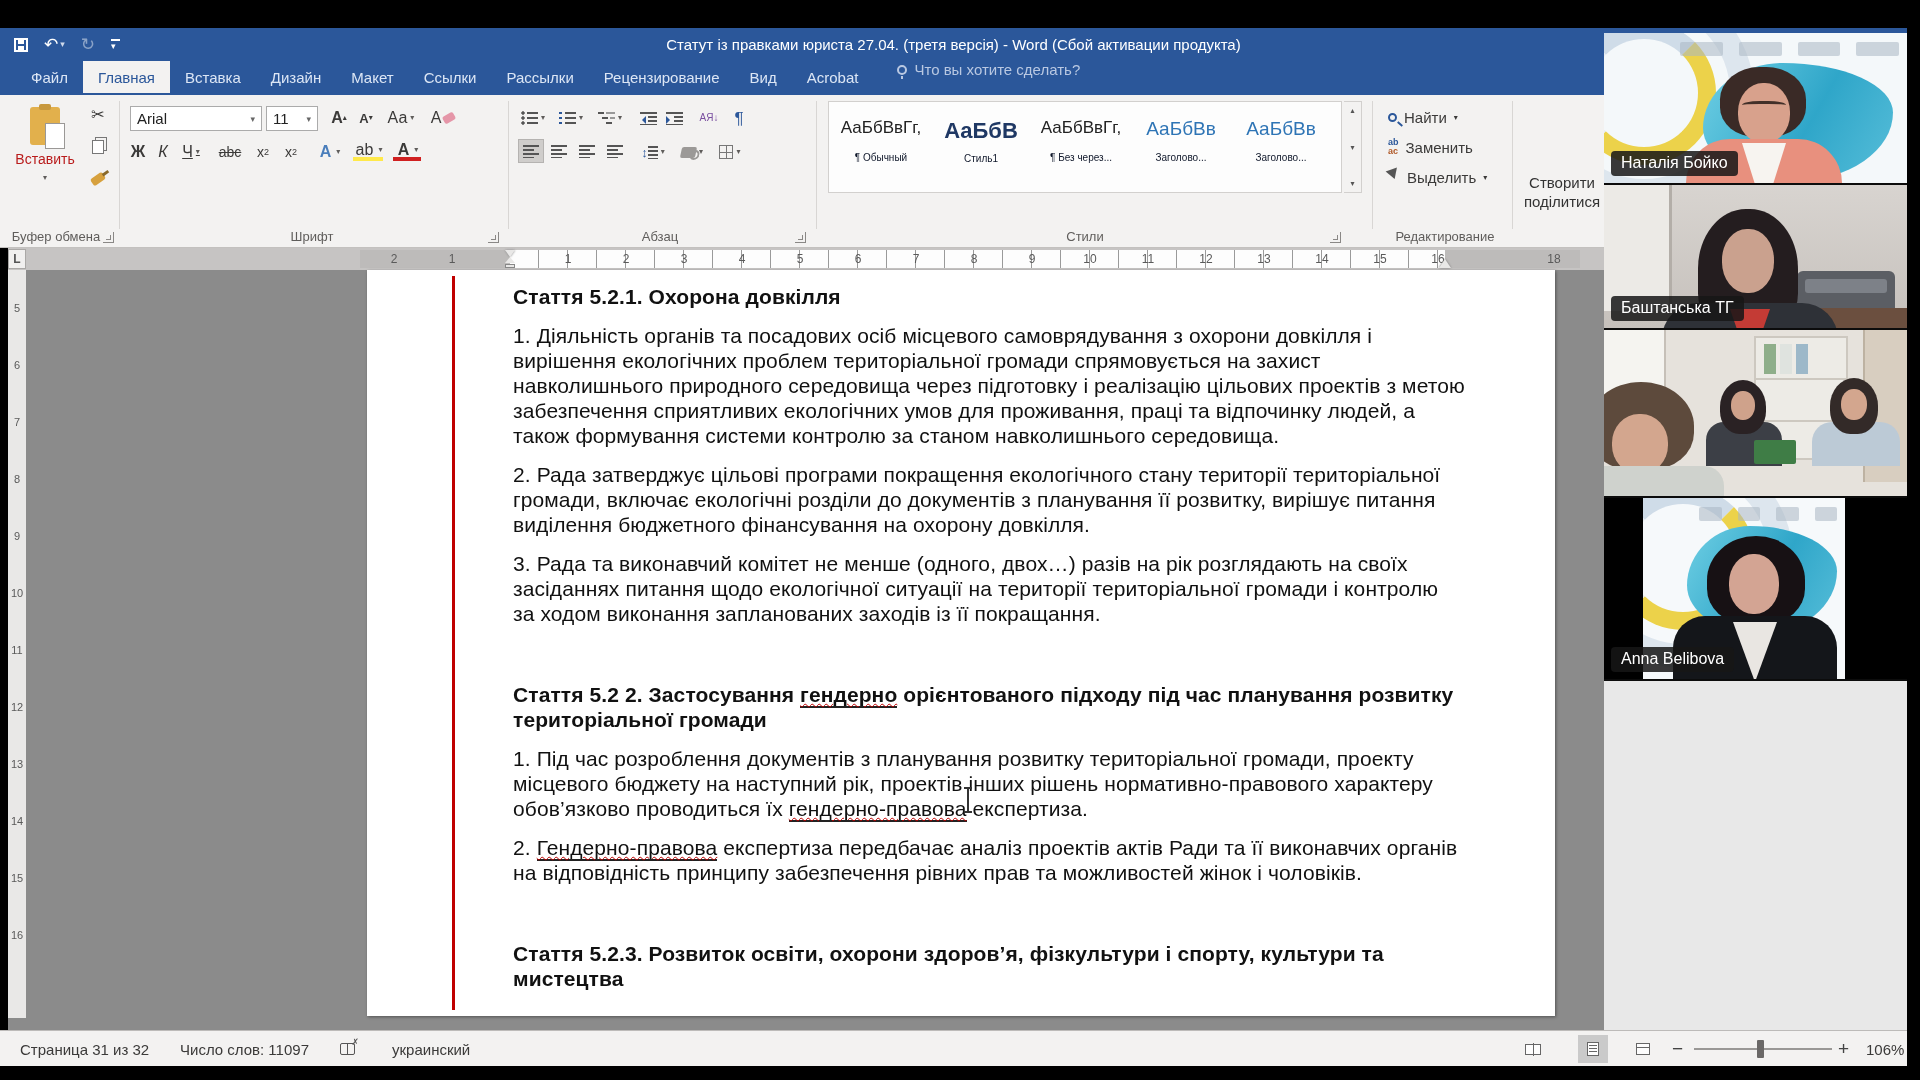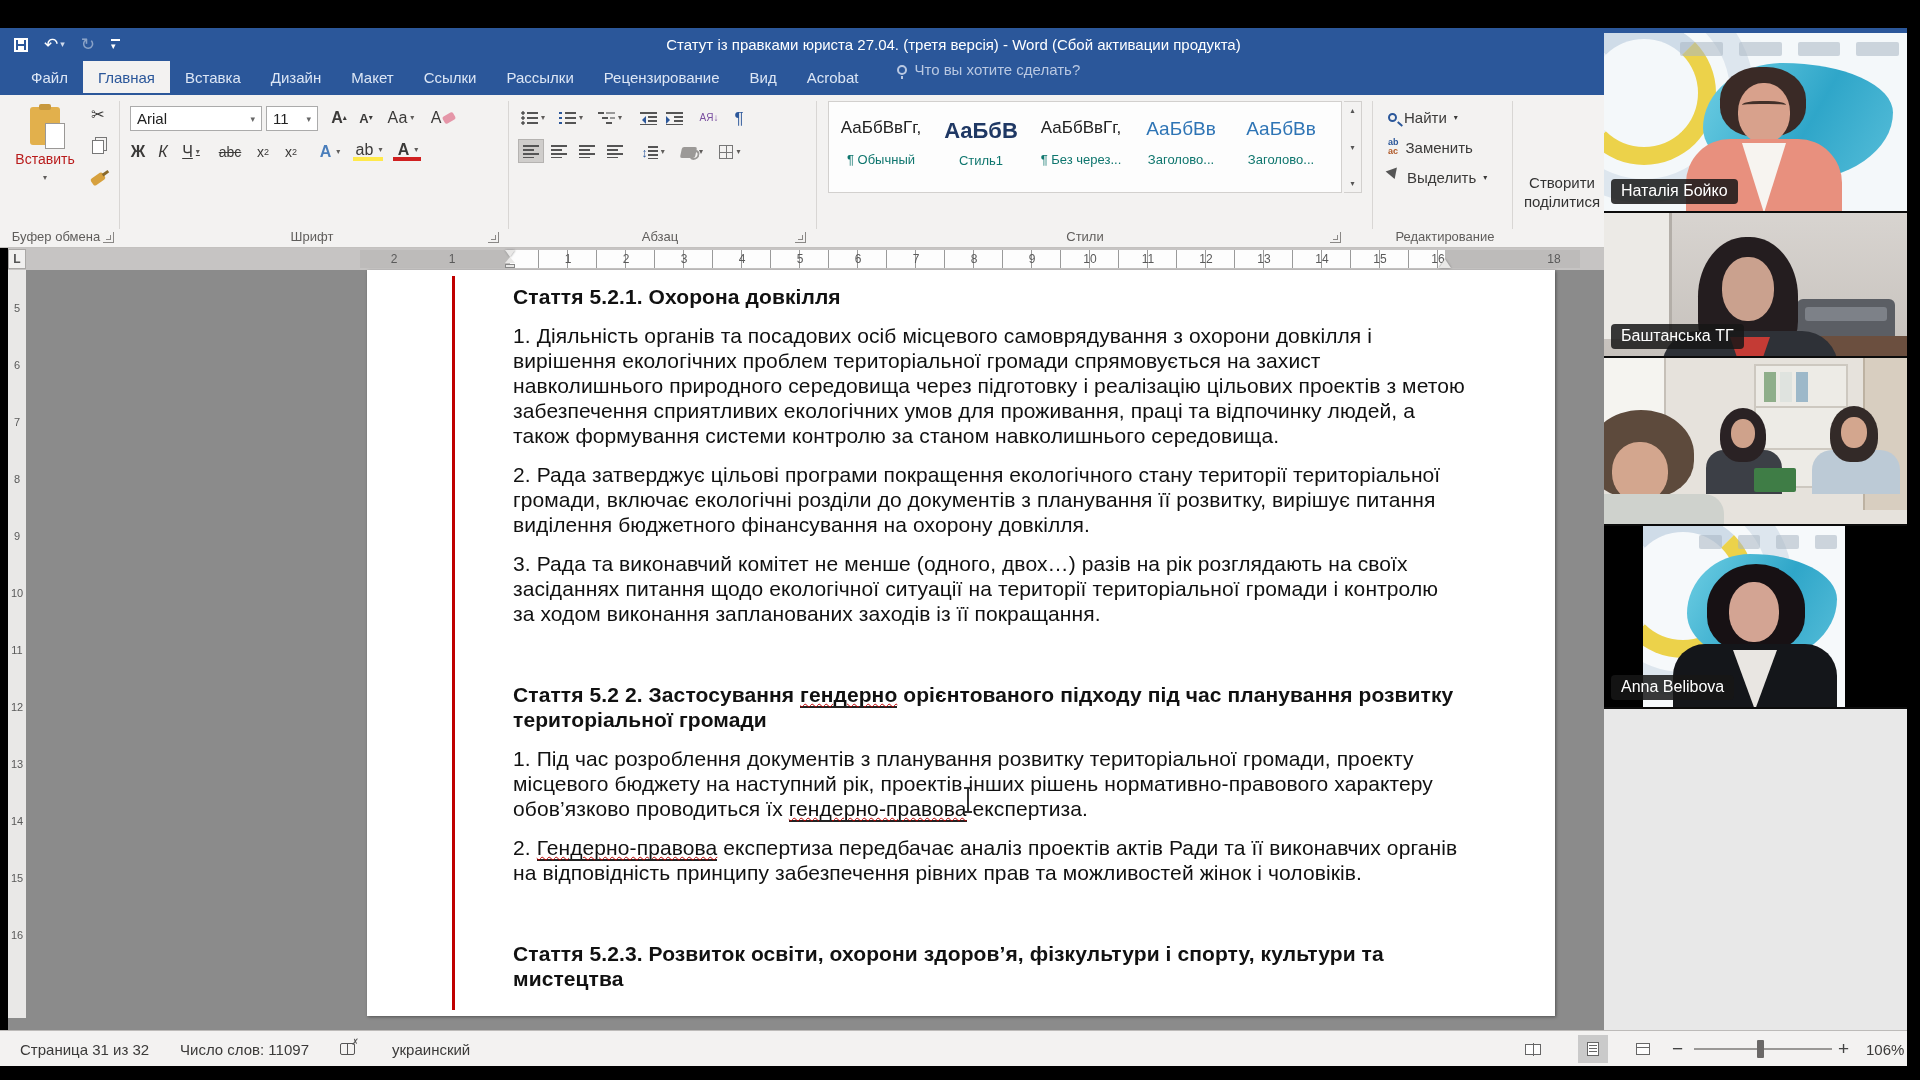--- a/index.html
+++ b/index.html
@@ -96,21 +96,21 @@
   .ic-bucket{width:15px;height:11px;background:#9b9997;transform:skewX(-12deg);border-radius:2px;position:relative}
   .ic-bucket::after{content:'';position:absolute;right:-4px;top:3px;width:6px;height:6px;border:2px solid #9b9997;border-radius:50%;border-left-color:transparent}
   .ic-borders{width:14px;height:14px;border:1px solid #777;background:
     linear-gradient(#777,#777) center/100% 1px no-repeat,
     linear-gradient(#777,#777) center/1px 100% no-repeat}
 
   
   .gallery{position:absolute;left:828px;top:6px;width:514px;height:92px;background:#fdfdfd;border:1px solid #d2d0ce}
   .styleitem{position:absolute;top:4px;width:96px;height:82px;text-align:center;cursor:default}
   .stylepreview{font-size:17px;color:#222;margin-top:12px;white-space:nowrap;overflow:hidden}
-  .stylename{font-size:13px;color:#0f766e;margin-top:14px;white-space:nowrap;overflow:hidden}
+  .stylename{font-size:10px;color:#0f172a;margin-top:14px;white-space:nowrap;overflow:hidden}
   .sp-big{font-size:22px;font-weight:bold;color:#1f3864}
   .sp-blue{color:#2e74b5;font-size:19px}
   .grail{position:absolute;left:1344px;top:6px;width:18px;height:92px;border:1px solid #d2d0ce;border-left:none;background:#f3f2f1;display:flex;flex-direction:column;align-items:center;justify-content:space-between;padding:4px 0;font-size:8px;color:#555}
   .grail .morebar{width:10px;height:2px;background:#555;margin-bottom:1px}
 
   
   .editrow{position:absolute;left:1388px;height:24px;display:flex;align-items:center;gap:7px;font-size:15px;color:#3b3a39}
   .mag{width:9px;height:9px;border:2px solid #2b579a;border-radius:50%;position:relative}
   .mag::after{content:'';position:absolute;left:7px;top:8px;width:6px;height:2px;background:#2b579a;transform:rotate(40deg)}
   .replico{font-size:9px;line-height:1;color:#2b579a;display:flex;flex-direction:column}
@@ -160,21 +160,21 @@
   .i-web{width:14px;height:12px;background:#fdfdfd;border:1px solid #666;position:relative}
   .i-web::after{content:'';position:absolute;left:0;top:3px;width:100%;height:1px;background:#666}
   .zoomtrack{position:absolute;left:1694px;top:17px;width:138px;height:2px;background:#9a9896}
   .zoomhandle{position:absolute;left:1757px;top:9px;width:7px;height:18px;background:#6a6867;border-radius:1px}
   .zsign{position:absolute;top:0;height:36px;display:flex;align-items:center;font-size:19px;color:#444}
 
   
   .videopanel{position:absolute;left:1604px;top:33px;width:303px;height:997px;background:#e8e8e8}
   .tile{position:relative;width:303px;overflow:hidden;border-bottom:2px solid #0c0c0c}
   .vlabel{position:absolute;left:7px;bottom:7px;background:rgba(22,22,22,.85);color:#fff;font-size:16px;padding:3px 10px 4px;border-radius:4px;white-space:nowrap;z-index:5}
-  .t1{height:180px;background:#f4f8fa}
+  .t1{height:152px;background:#f4f8fa}
   .t2{height:145px;background:linear-gradient(#d8d4d0,#c6c1bc)}
   .t3{height:168px;background:#e6e2dc}
   .t4{height:183px;background:#000}
   .t4inner{position:absolute;left:39px;top:0;width:202px;height:183px;background:#f6f9fb;overflow:hidden}
   .arcs{position:absolute;left:-70px;top:-50px;width:220px;height:220px;border-radius:50%;border:24px solid #dde6ee}
   .arcs::after{content:'';position:absolute;inset:14px;border-radius:50%;border:18px solid #ecd24a;border-top-color:#cfdce8;border-left-color:#e8eef4}
   .logos{position:absolute;left:76px;top:9px;right:8px;height:14px;display:flex;gap:16px}
   .logos i{flex:1;background:#aab6c2;opacity:.55;border-radius:2px}
   .map{position:absolute;right:14px;top:30px;width:190px;height:118px;background:linear-gradient(120deg,#6fcfe4,#2fa6c9 55%,#57bed9);border-radius:42% 58% 52% 48%/55% 42% 58% 45%}
   .map::after{content:'';position:absolute;left:28px;top:22px;width:70px;height:44px;background:#a5e2ef;border-radius:50% 50% 45% 55%;opacity:.7}

